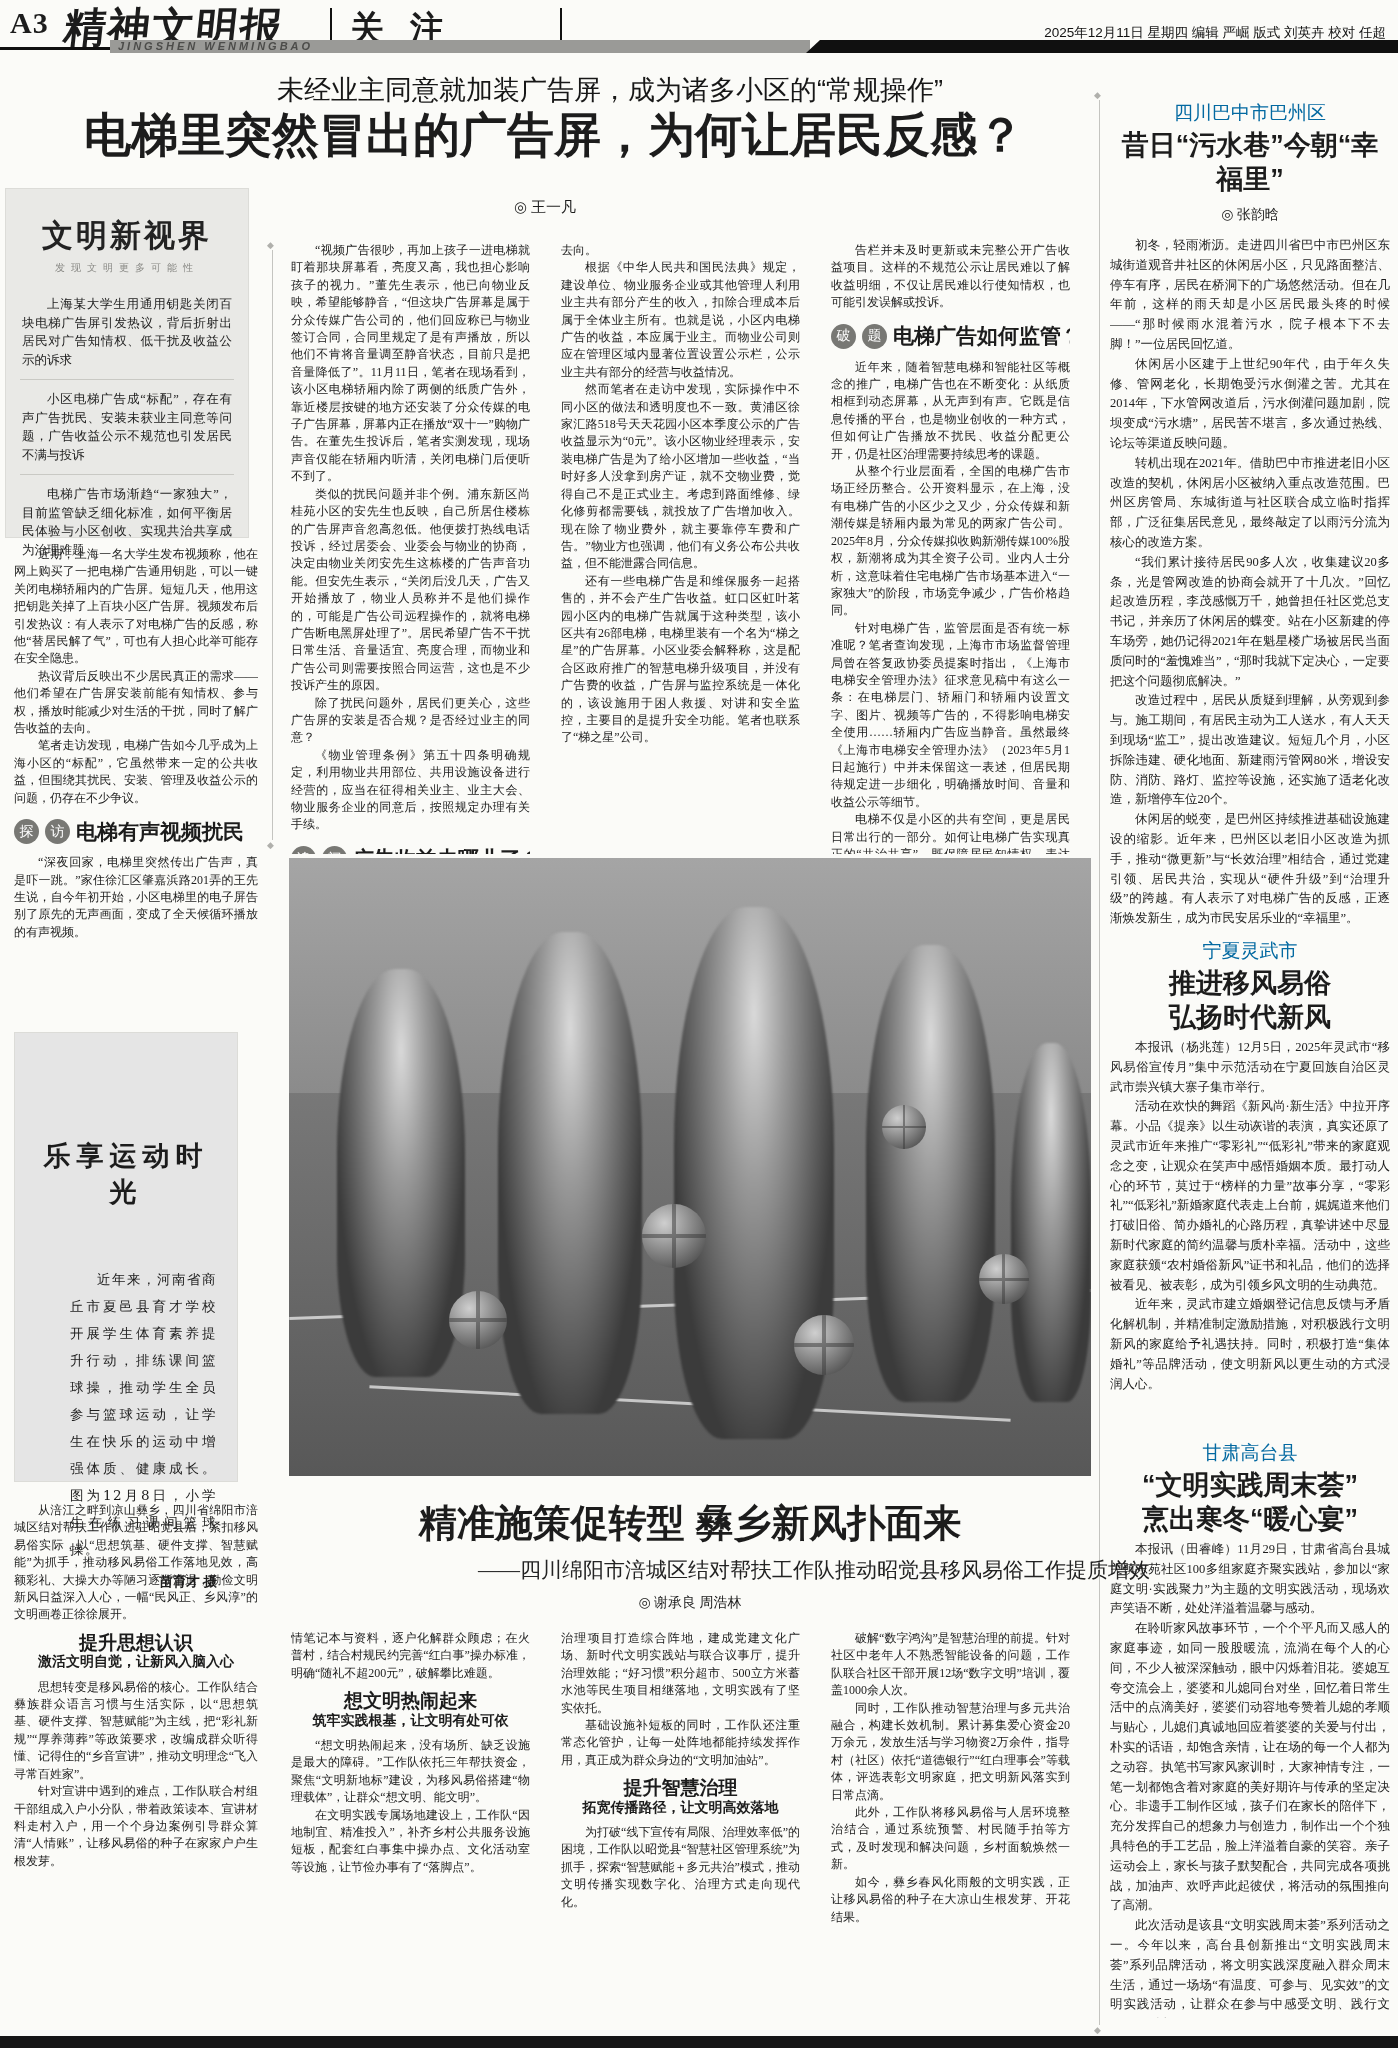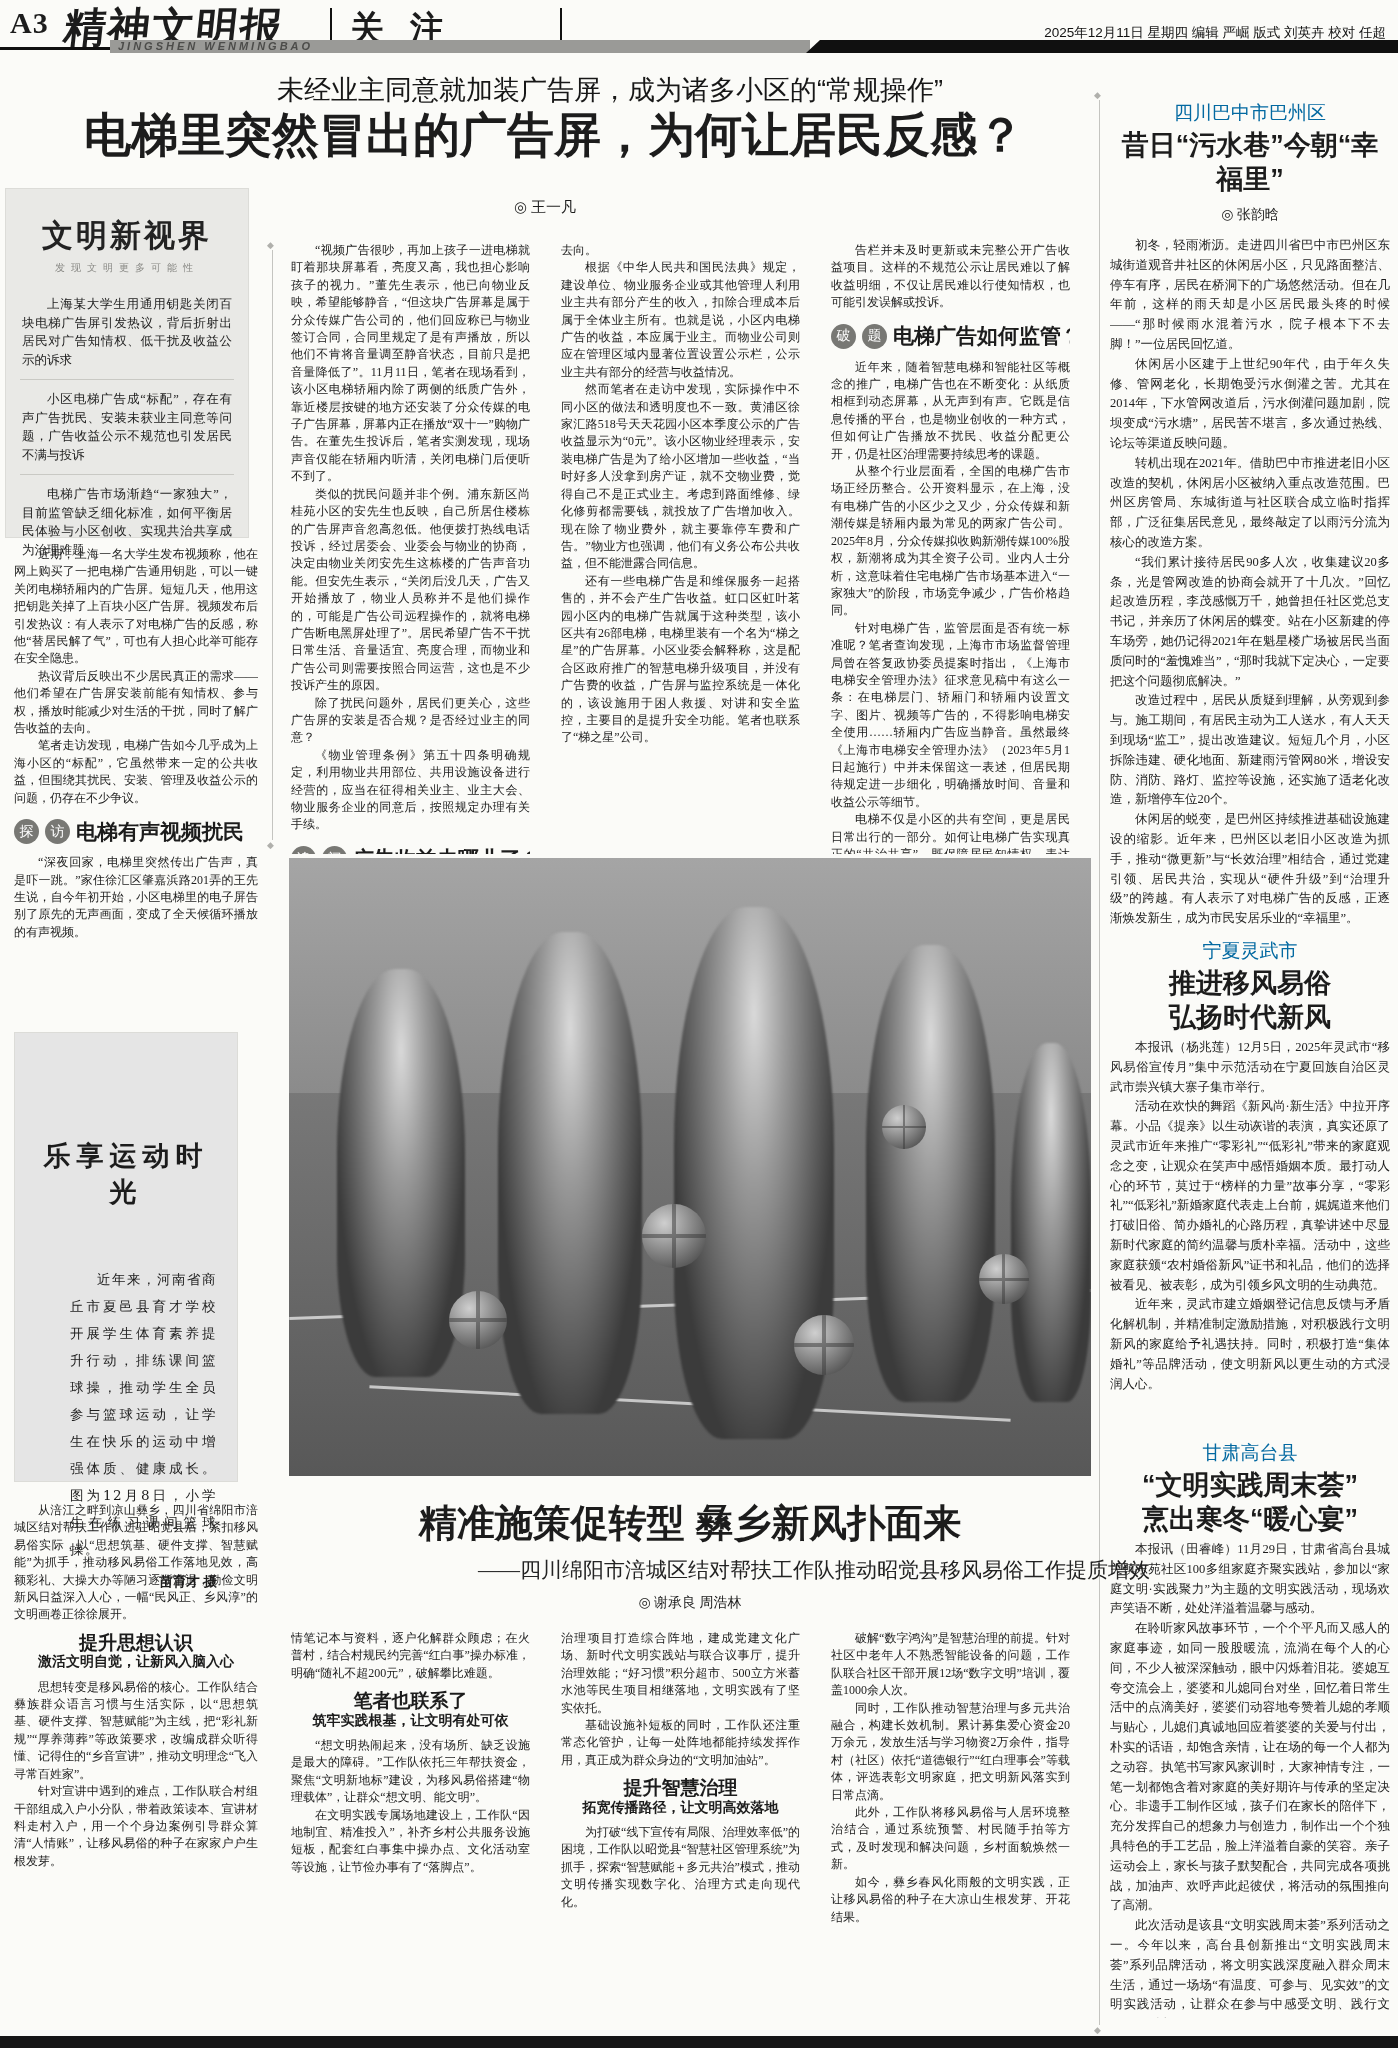--- a/index.html
+++ b/index.html
@@ -194,21 +194,21 @@
     <div class="subhead">提升思想认识</div>
     <div class="slogan">激活文明自觉，让新风入脑入心</div>
     <div>
         <p class="para">思想转变是移风易俗的核心。工作队结合彝族群众语言习惯与生活实际，以“思想筑基、硬件支撑、智慧赋能”为主线，把“彩礼新规”“厚养薄葬”等政策要求，改编成群众听得懂、记得住的“乡音宣讲”，推动文明理念“飞入寻常百姓家”。</p>
         <p class="para">针对宣讲中遇到的难点，工作队联合村组干部组成入户小分队，带着政策读本、宣讲材料走村入户，用一个个身边案例引导群众算清“人情账”，让移风易俗的种子在家家户户生根发芽。</p>
       </div>
   </div>
 
   <div class="col" style="left:291px; top:1630px; width:239px; height:400px;">
     <p class="cont">情笔记本与资料，逐户化解群众顾虑；在火普村，结合村规民约完善“红白事”操办标准，明确“随礼不超200元”，破解攀比难题。</p>
-    <div class="subhead">笔者也联系了</div>
+    <div class="subhead">想文明热闹起来</div>
     <div class="slogan">筑牢实践根基，让文明有处可依</div>
     <div>
         <p class="para">“想文明热闹起来，没有场所、缺乏设施是最大的障碍。”工作队依托三年帮扶资金，聚焦“文明新地标”建设，为移风易俗搭建“物理载体”，让群众“想文明、能文明”。</p>
         <p class="para">在文明实践专属场地建设上，工作队“因地制宜、精准投入”，补齐乡村公共服务设施短板，配套红白事集中操办点、文化活动室等设施，让节俭办事有了“落脚点”。</p>
       </div>
   </div>
 
   <div class="col" style="left:561px; top:1630px; width:239px; height:400px;">
     <p class="cont">治理项目打造综合阵地，建成党建文化广场、新时代文明实践站与联合议事厅，提升治理效能；“好习惯”积分超市、500立方米蓄水池等民生项目相继落地，文明实践有了坚实依托。</p>
     <div>

